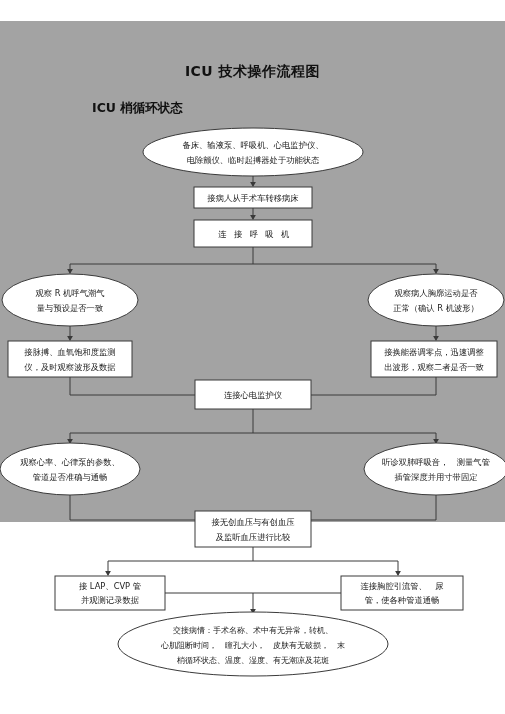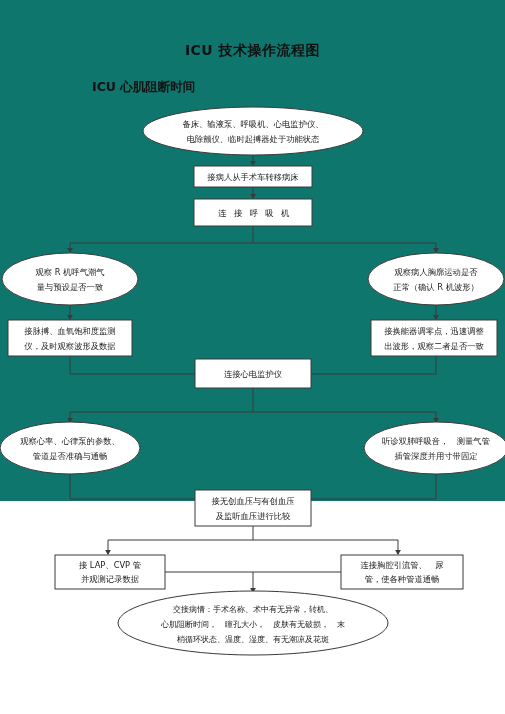--- a/index.html
+++ b/index.html
@@ -12,21 +12,22 @@
     height: 714px;
     font-family: "DejaVu Sans", "Liberation Sans", sans-serif;
     color: #1a1a1a;
     position: relative;
     overflow: hidden;
   }
   #page {
     position: relative;
     width: 505px;
     height: 501px;
-    background: #0f766e;
+    background: #a3a3a3;
+    margin-top: 21px;
   }
   .doc-title {
     position: absolute;
     top: 42px;
     left: 0;
     width: 505px;
     text-align: center;
     font-size: 14px;
     font-weight: bold;
     letter-spacing: 0.5px;
@@ -68,21 +69,21 @@
     stroke-width: 1;
     fill: none;
   }
 </style>
 </head>
 <body>
 
 <div id="page">
 
   <div class="doc-title">ICU 技术操作流程图</div>
-  <div class="doc-subtitle">ICU 心肌阻断时间</div>
+  <div class="doc-subtitle">ICU 梢循环状态</div>
 
   <svg id="flow" width="505" height="714" viewBox="0 0 505 714">
 
     <defs>
       <marker id="arrow" markerWidth="8" markerHeight="8" refX="4.2" refY="3" orient="auto" markerUnits="strokeWidth">
         <path d="M0,0 L0,6 L5.2,3 z" fill="#3a3a3a"></path>
       </marker>
     </defs>
 
     <g>

